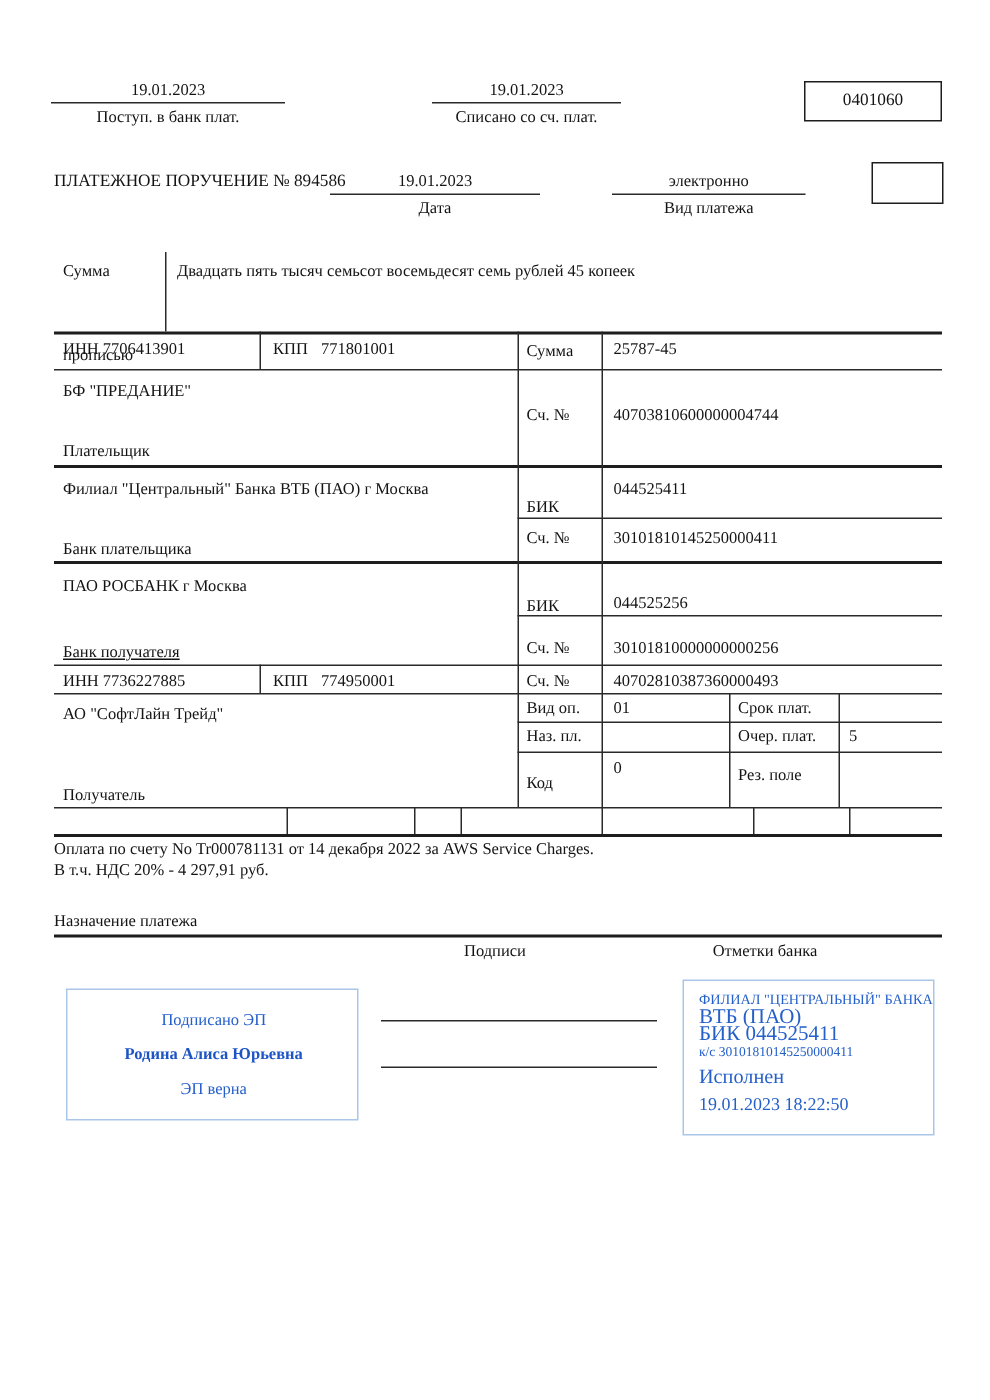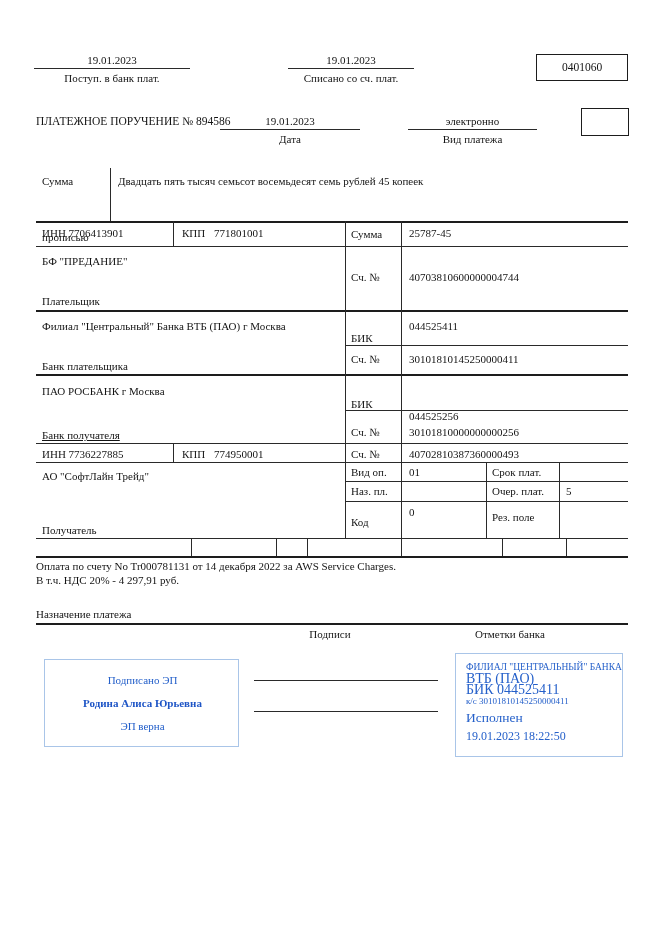--- a/index.html
+++ b/index.html
@@ -67,21 +67,21 @@
   <div class="abs" style="left:42px;top:320px;">Филиал "Центральный" Банка ВТБ (ПАО) г Москва</div>
   <div class="abs" style="left:42px;top:360px;">Банк плательщика</div>
   <div class="abs" style="left:351px;top:332px;">БИК</div>
   <div class="abs" style="left:409px;top:320px;">044525411</div>
   <div class="abs" style="left:351px;top:353px;">Сч. №</div>
   <div class="abs" style="left:409px;top:353px;">30101810145250000411</div>
 
   <div class="abs" style="left:42px;top:385px;">ПАО РОСБАНК г Москва</div>
   <div class="abs" style="left:42px;top:429px;text-decoration:underline;">Банк получателя</div>
   <div class="abs" style="left:351px;top:398px;">БИК</div>
-  <div class="abs" style="left:409px;top:396px;margin-top:14px;">044525256</div>
+  <div class="abs" style="left:409px;top:396px;">044525256</div>
   <div class="abs" style="left:351px;top:426px;">Сч. №</div>
   <div class="abs" style="left:409px;top:426px;">30101810000000000256</div>
 
   <div class="abs" style="left:42px;top:448px;">ИНН 7736227885</div>
   <div class="abs" style="left:182px;top:448px;">КПП</div>
   <div class="abs" style="left:214px;top:448px;">774950001</div>
   <div class="abs" style="left:351px;top:448px;">Сч. №</div>
   <div class="abs" style="left:409px;top:448px;">40702810387360000493</div>
 
   <div class="abs" style="left:42px;top:470px;">АО "СофтЛайн Трейд"</div>

